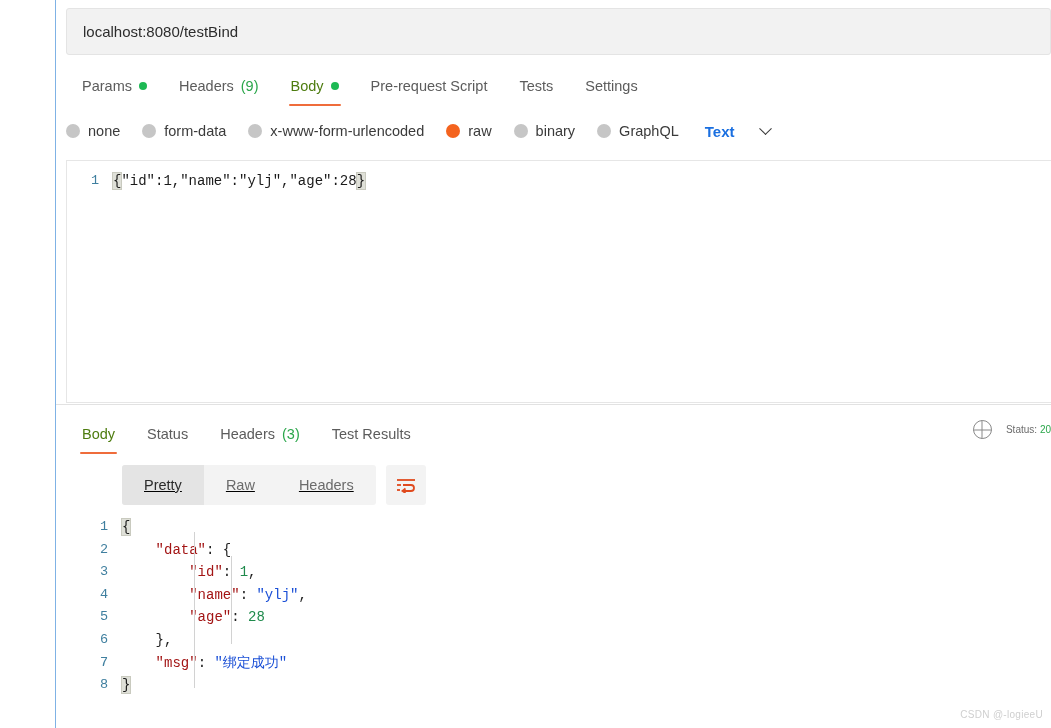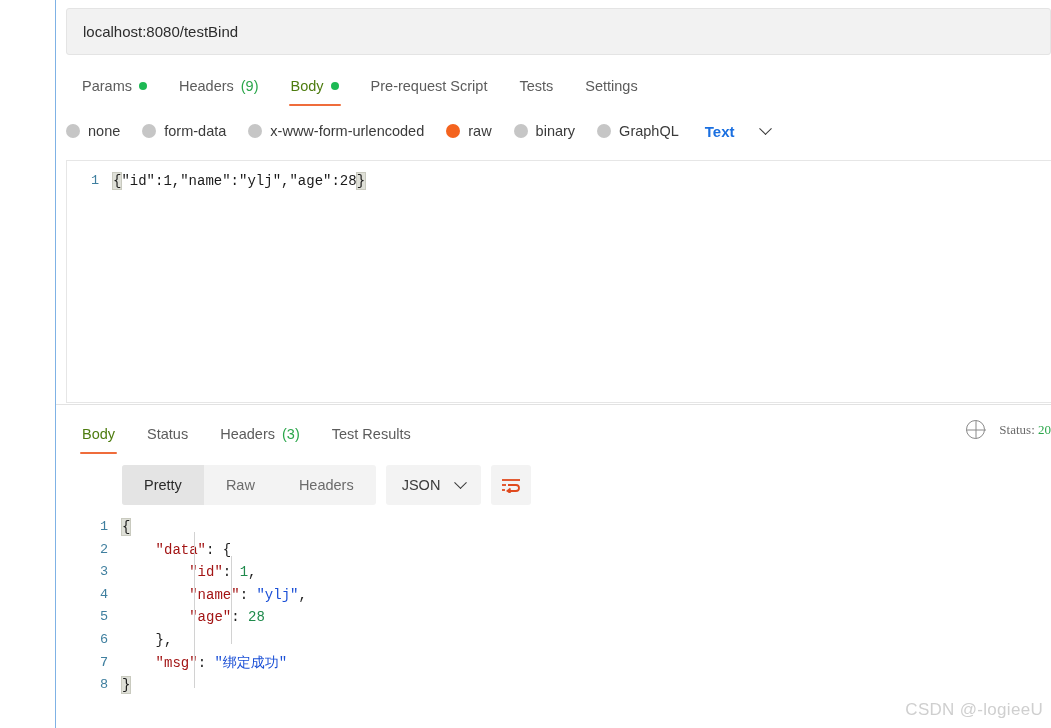--- a/index.html
+++ b/index.html
@@ -118,30 +118,31 @@
     width: 19px; height: 19px; border-radius: 50%; border: 1.4px solid #8a8a8a; position: relative;
   }
   .globe::before {
     content: ""; position: absolute; left: 50%; top: -1.4px; bottom: -1.4px; width: 0;
     border-left: 1.4px solid #8a8a8a; transform: translateX(-50%);
   }
   .globe::after {
     content: ""; position: absolute; top: 50%; left: -1.4px; right: -1.4px; height: 0;
     border-top: 1.4px solid #8a8a8a; transform: translateY(-50%);
   }
-  .status-text { font-size: 13px; color: #6b6b6b; white-space: nowrap; font-family: Liberation Serif, serif; }
+  .status-text { font-size: 10px; color: #6b6b6b; white-space: nowrap; }
   .status-code { color: #2aa64a; }
 
   
   .res-toolbar {
     position: absolute; left: 66px; top: 465px; display: flex; align-items: center; gap: 10px;
   }
   .seg {
     display: flex; align-items: center; background: #f3f3f3; border-radius: 3px; height: 40px;
     overflow: hidden;
+    text-decoration: underline;
   }
   .seg-item {
     padding: 0 22px; height: 40px; display: flex; align-items: center;
     font-size: 14.5px; color: #6b6b6b; cursor: pointer;
   }
   .seg-item.active { background: #e4e4e4; color: #2b2b2b; }
   .fmt-select {
     display: flex; align-items: center; gap: 16px; height: 40px; padding: 0 16px;
     background: #f3f3f3; border-radius: 3px; cursor: pointer;
   }
@@ -157,21 +158,21 @@
   .res-body .ln { width: 56px; line-height: 22.6px; }
   .res-body .code { line-height: 22.6px; position: relative; }
   .guide {
     position: absolute; top: 516px; width: 1px; background: #d2d2d2;
   }
   .guide1 { left: 138px; top: 532px; height: 156px; }
   .guide2 { left: 175px; top: 556px; height: 88px; }
 
   .watermark {
     position: absolute; right: 8px; bottom: 8px;
-    font-size: 17px; color: #cfcfcf; letter-spacing: .3px;
+    font-size: 10px; color: #cfcfcf; letter-spacing: .3px;
   }
 </style>
 </head>
 <body>
 
 <div id="app">
 
   <div class="left-gutter"></div>
   <div class="blue-rule"></div>
 
@@ -267,24 +268,20 @@
       <span class="globe"></span>
       <span class="status-text"><span>Status:</span> <span class="status-code">20</span></span>
     </div>
 
     <div class="res-toolbar">
       <div class="seg" id="viewModes">
           <div class="seg-item active">Pretty</div>
           <div class="seg-item">Raw</div>
           <div class="seg-item">Headers</div>
         </div>
-      <div class="fmt-select">
-        <span class="f">JSON</span>
-        <span class="chev-sm"></span>
-      </div>
       <div class="wrap-btn">
         <svg width="20" height="16" viewBox="0 0 20 16">
           <line x1="1" y1="3" x2="19" y2="3" stroke="#e04a1e" stroke-width="1.8"></line>
           <line x1="1" y1="8" x2="5" y2="8" stroke="#e04a1e" stroke-width="1.8"></line>
           <path d="M7 8 H15 a3 3 0 0 1 0 6 H7" fill="none" stroke="#e04a1e" stroke-width="1.8"></path>
           <path d="M9.5 11.5 L6.5 14 L9.5 16" fill="none" stroke="#e04a1e" stroke-width="1.8"></path>
           <line x1="1" y1="13" x2="4" y2="13" stroke="#e04a1e" stroke-width="1.8"></line>
         </svg>
       </div>
     </div>

